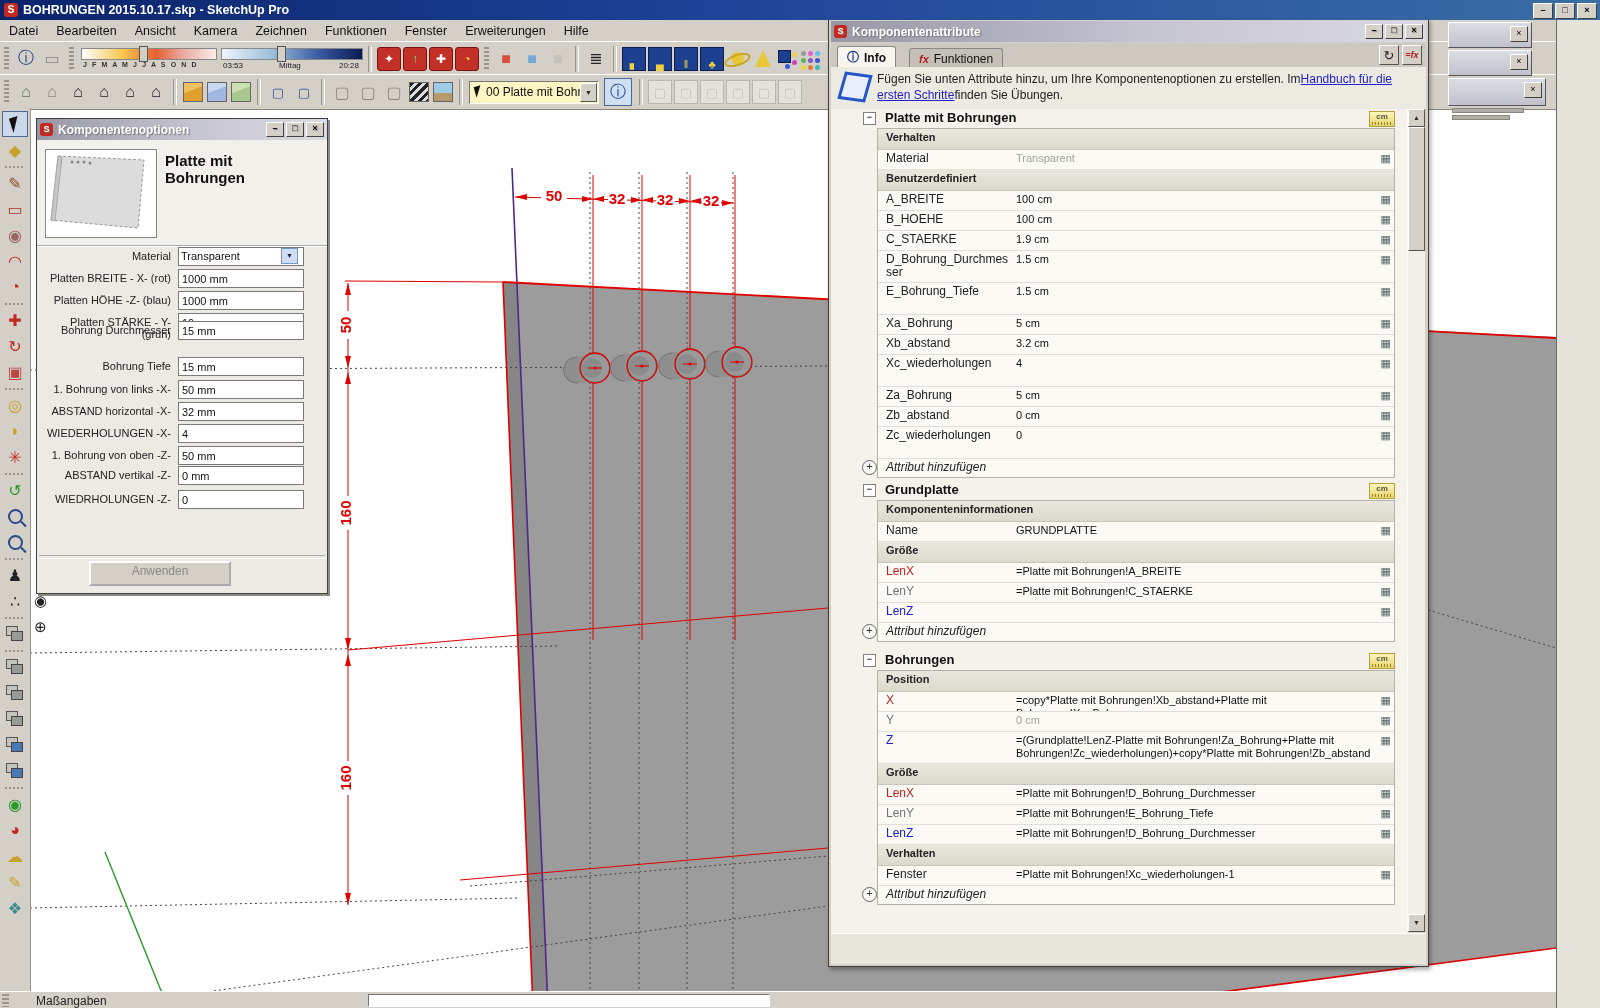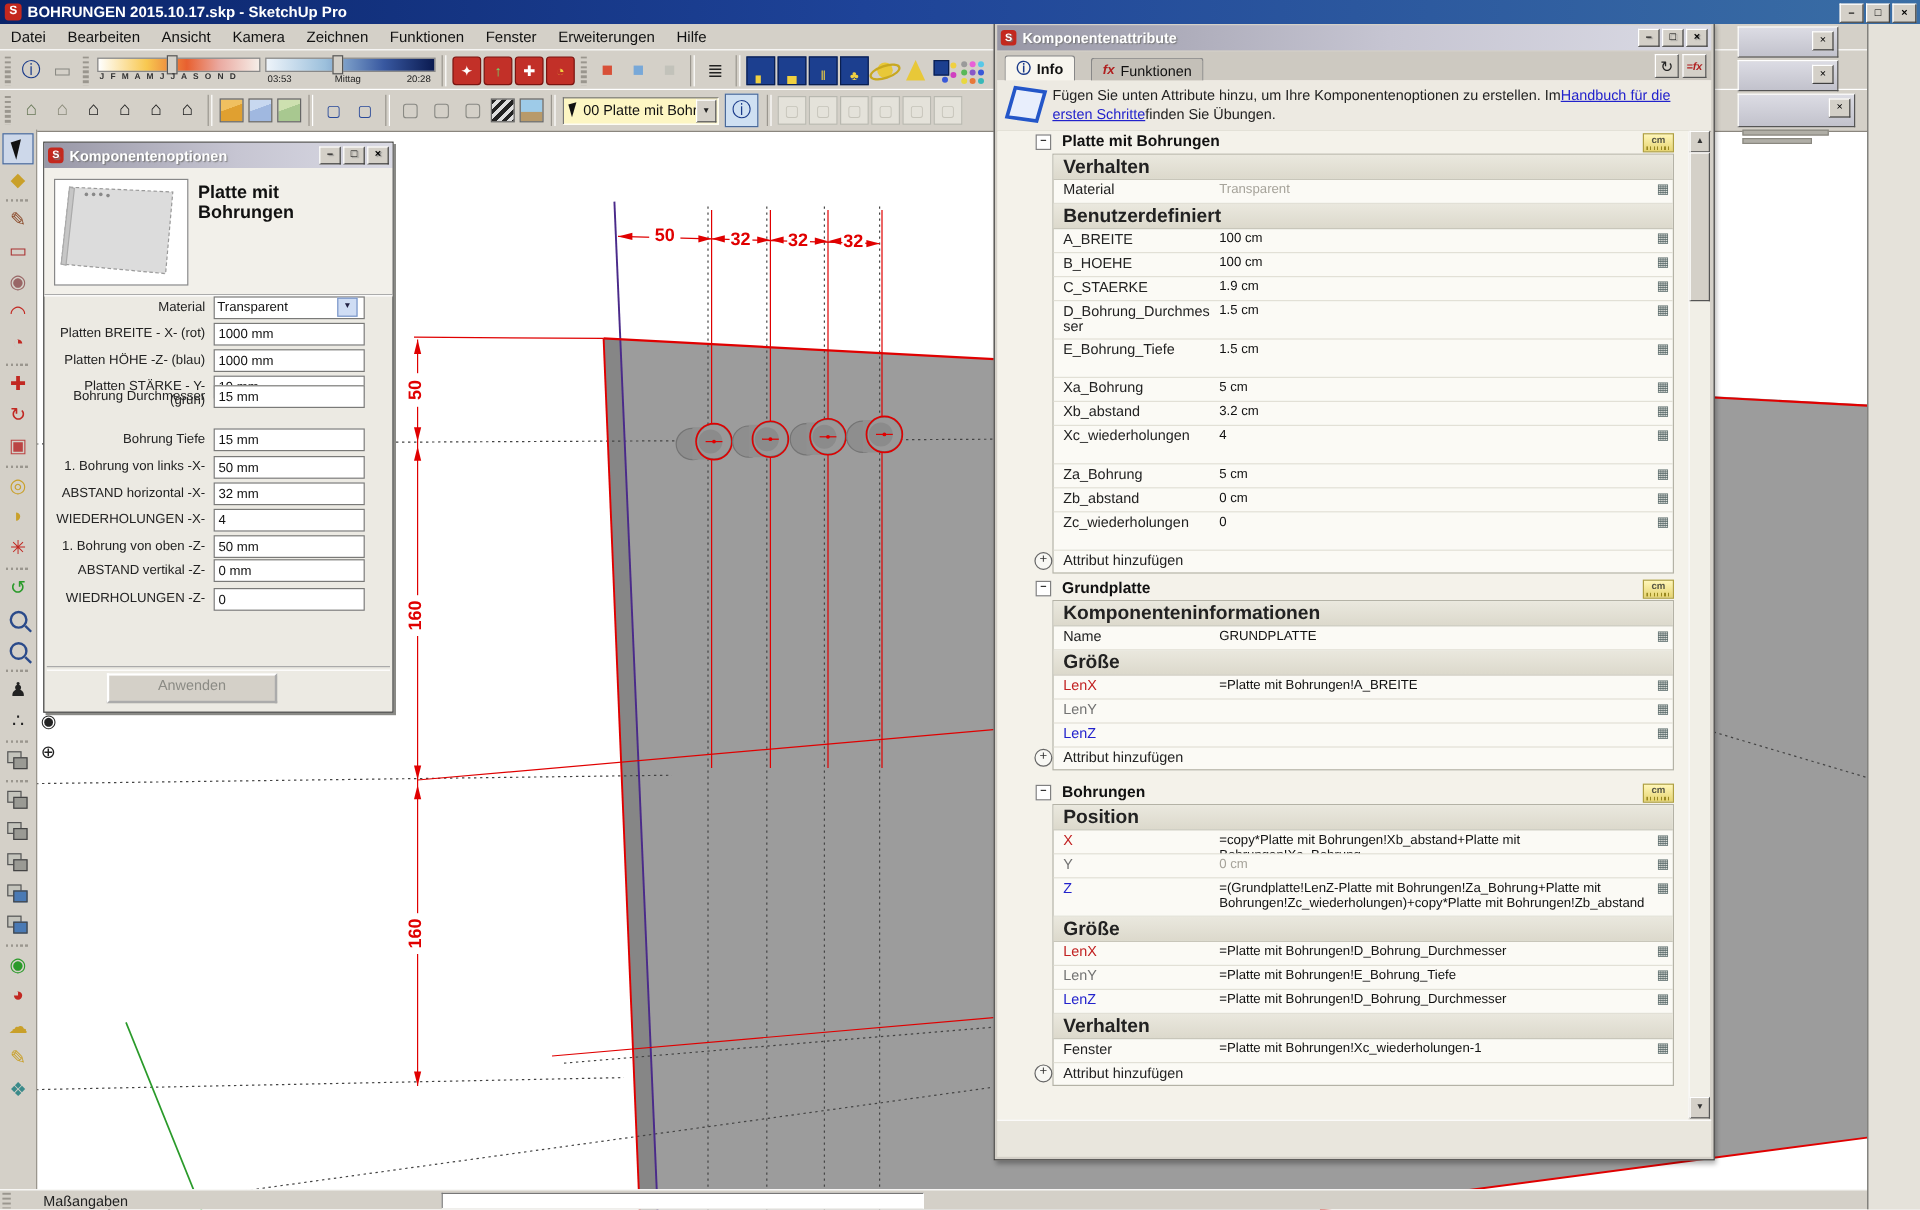--- a/index.html
+++ b/index.html
@@ -159,29 +159,29 @@
   
   .atable{position:absolute;left:30px;width:534px}
   .ahdr{height:19px;position:relative;font-size:13px;font-weight:bold;color:#111;padding-left:24px;line-height:18px}
   .acollapse{position:absolute;left:2px;top:3px;width:11px;height:11px;border:1px solid #808080;
     background:#fff;font-size:9px;line-height:9px;text-align:center;color:#333}
   .abadge{position:absolute;right:0;top:2px;width:24px;height:14px;background:linear-gradient(#fff6b8,#e6d470);
     border:1px solid #b0a040;font-size:8px;text-align:center;line-height:9px;color:#554}
   .abadge::after{content:"";position:absolute;left:2px;right:2px;bottom:1px;height:3px;
     background-image:repeating-linear-gradient(90deg,#998820 0 1px,transparent 1px 3px)}
   .abox{border:1px solid #b4b2a6;background:#fbfaf5;margin-left:16px;position:relative}
-  .sec{height:18px;background:linear-gradient(#eae8de,#dcd9cc);font-weight:bold;font-size:16px;
+  .sec{height:18px;background:linear-gradient(#eae8de,#dcd9cc);font-weight:bold;font-size:11px;
     padding:2px 0 0 8px;color:#222;border-bottom:1px solid #c8c6ba}
   .arow{position:relative;border-bottom:1px solid #e2e0d6;display:flex;height:19px}
   .arow.h2{height:31px}
   .an{width:124px;padding:2px 0 0 8px;font-size:12px;color:#222;overflow-wrap:anywhere;line-height:13px;flex:0 0 auto}
   .av{flex:1;padding:2px 18px 0 6px;font-size:11px;color:#111;line-height:13px;overflow:hidden}
   .agrid{position:absolute;right:3px;top:3px;font-size:11px;color:#566;line-height:11px}
   .aadd{height:18px;display:flex}
-  .aadd .an{width:auto}
+  .aadd .an{font-style:italic;width:auto}
   .gplus{position:absolute;left:1px;width:13px;height:13px;border:1px solid #666;border-radius:50%;
     font-size:11px;line-height:11px;text-align:center;background:#f8f8f4;color:#333}
   .cx{color:#c22222}.cy{color:#737373}.cz{color:#2222cc}
   .mut{color:#a6a39a}
   svg text{font-family:"Liberation Sans",sans-serif}
 </style>
 </head>
 <body>
 
 <svg width="1600" height="1008" viewBox="0 0 1600 1008" style="position:absolute;left:0;top:0;z-index:10">
@@ -715,20 +715,21 @@
             <span class="agrid">▦</span>
           </div>
         <div class="sec">Größe</div>
         <div class="arow">
             <div class="an cx">LenX</div>
             <div class="av">=Platte mit Bohrungen!A_BREITE</div>
             <span class="agrid">▦</span>
           </div>
         <div class="arow">
             <div class="an cy">LenY</div>
+            <div class="av">=Platte mit Bohrungen!C_STAERKE</div>
             <span class="agrid">▦</span>
           </div>
         <div class="arow">
             <div class="an cz">LenZ</div>
             <span class="agrid">▦</span>
           </div>
         <div class="aadd">
             <div class="an">Attribut hinzufügen</div>
           </div>
       </div>

